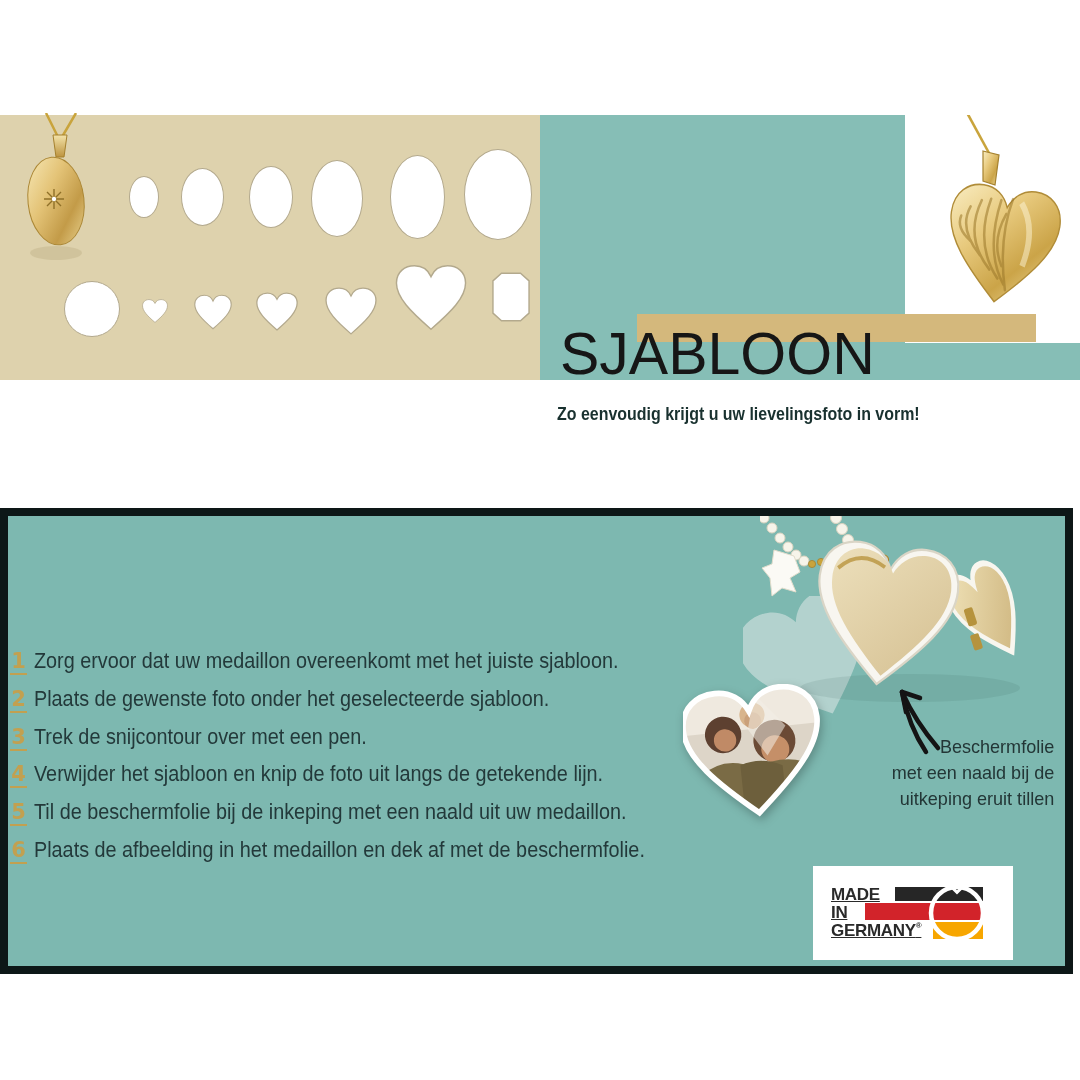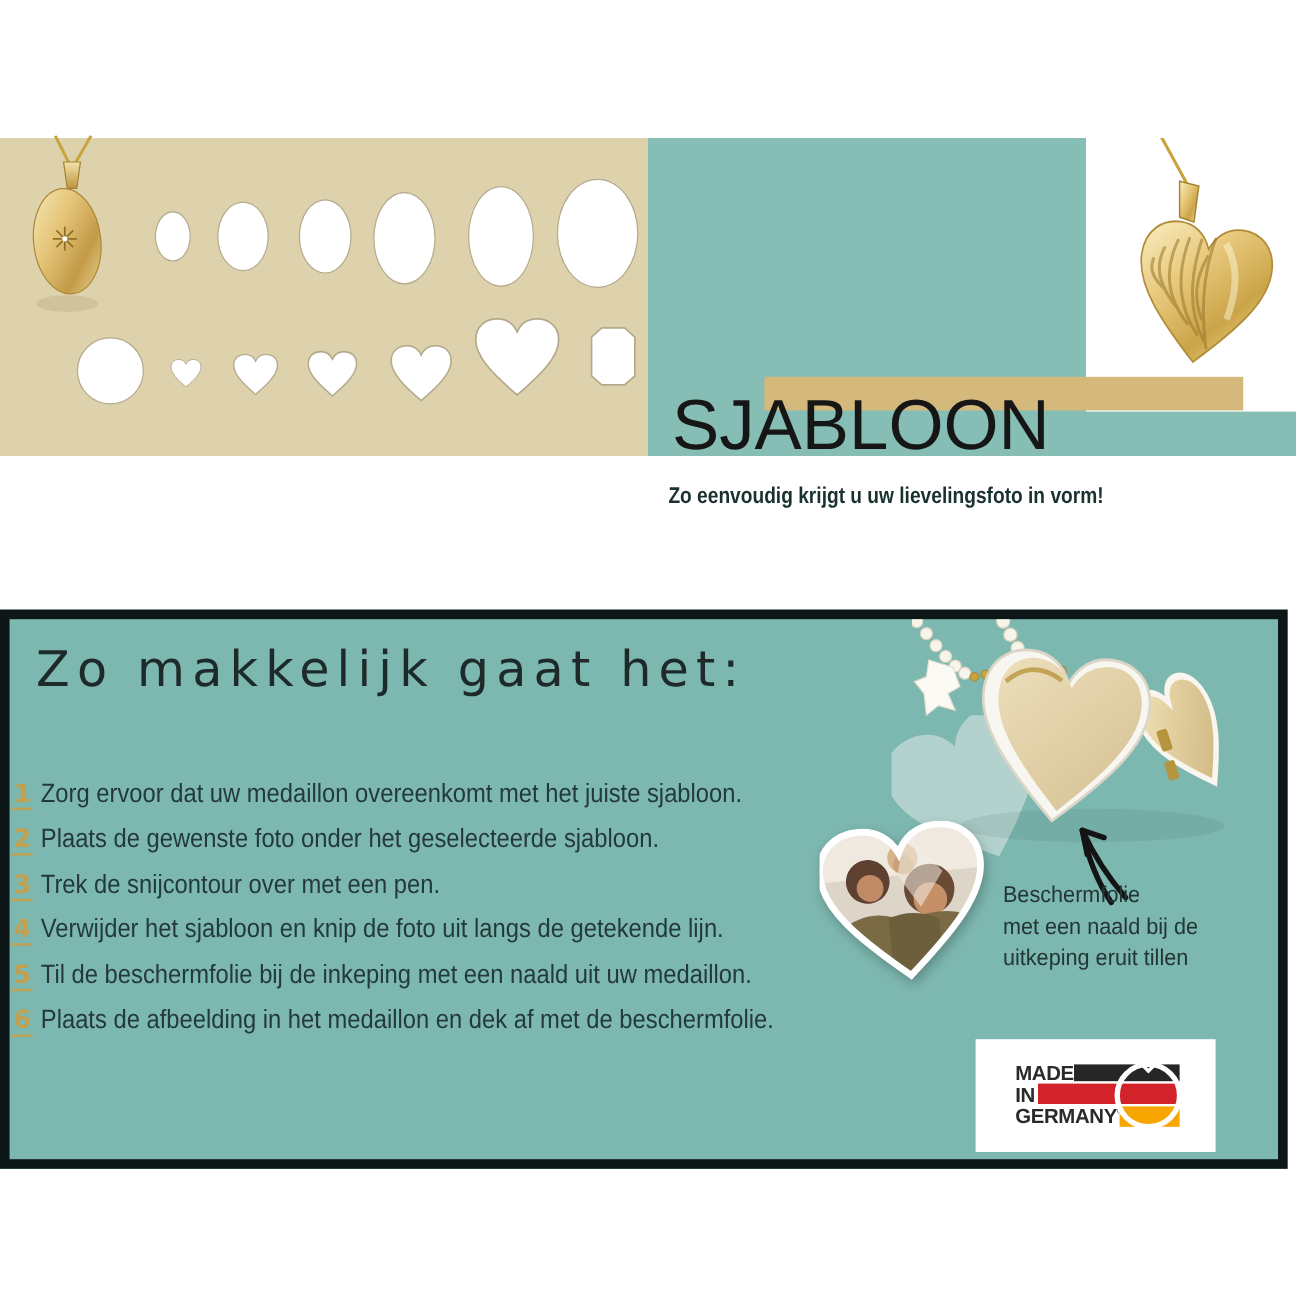--- a/index.html
+++ b/index.html
@@ -33,28 +33,28 @@
   .panel-heading{position:absolute;left:22px;top:18px;font-family:"DejaVu Sans",sans-serif;
                  font-size:41px;color:#1e2a2a;letter-spacing:6px;white-space:nowrap;}
   .step{position:absolute;left:2px;display:flex;align-items:baseline;}
   .step-num{display:inline-block;width:17px;text-align:center;font-family:"DejaVu Sans",sans-serif;
             font-weight:bold;font-size:21px;color:#c2a050;border-bottom:2px solid #c2a050;line-height:1.1;}
   .step-text{display:inline-block;margin-left:7px;font-size:22px;color:#23393a;white-space:nowrap;
              transform:scaleX(.9);transform-origin:0 50%;}
   .closing-line{position:absolute;left:22px;top:386px;font-size:25px;color:#1f2e2e;
                 letter-spacing:2.5px;white-space:nowrap;}
 
-  .callout{position:absolute;left:822px;top:218px;width:230px;text-align:left;font-size:19px;
+  .callout{position:absolute;left:822px;top:218px;width:230px;text-align:right;font-size:19px;
            line-height:26px;color:#233636;z-index:5;}
   .callout div{transform:scaleX(.95);transform-origin:50% 50%;white-space:nowrap;}
 
   
   .badge{position:absolute;left:805px;top:350px;width:200px;height:94px;background:#ffffff;z-index:6;}
-  .badge-word{position:absolute;left:33px;font-weight:bold;font-size:17px;color:#2a2a2a;line-height:1;
-              letter-spacing:-.3px;}
+  .badge-word{position:absolute;left:18px;font-weight:bold;font-size:17px;color:#2a2a2a;line-height:1;
+              letter-spacing:-.3px;text-decoration:underline;}
   .badge-reg{font-size:8px;vertical-align:top;}
   .bar-black{position:absolute;left:82px;top:21px;width:88px;height:14px;background:#262626;}
   .bar-red{position:absolute;left:52px;top:37px;width:118px;height:17px;background:#d2232a;}
   .bar-gold{position:absolute;left:120px;top:56px;width:50px;height:17px;background:#f7a600;}
   .badge-ring{position:absolute;left:0;top:0;width:200px;height:94px;}
 
   .foil-heart{position:absolute;left:735px;top:80px;z-index:1;}
   .photo-heart{position:absolute;left:675px;top:168px;z-index:4;filter:drop-shadow(2px 4px 5px rgba(0,0,0,.25));}
   .locket-open{position:absolute;left:752px;top:0px;z-index:2;}
   .arrow-sketch{position:absolute;left:884px;top:168px;z-index:5;}
@@ -162,21 +162,20 @@
     </div>
 
     <div class="gold-bar"></div>
 
     <div class="banner-sub nowrap">SJABLOON</div>
     <div class="banner-tag nowrap">Zo eenvoudig krijgt u uw lievelingsfoto in vorm!</div>
   </div>
 
   <div class="main-panel">
 
-    <div class="panel-heading">Zo makkelijk gaat het:</div>
 
     <div class="step" style="top:132px;">
       <span class="step-num">1</span>
       <span class="step-text">Zorg ervoor dat uw medaillon overeenkomt met het juiste sjabloon.</span>
     </div>
     <div class="step" style="top:170px;">
       <span class="step-num">2</span>
       <span class="step-text">Plaats de gewenste foto onder het geselecteerde sjabloon.</span>
     </div>
     <div class="step" style="top:208px;">

